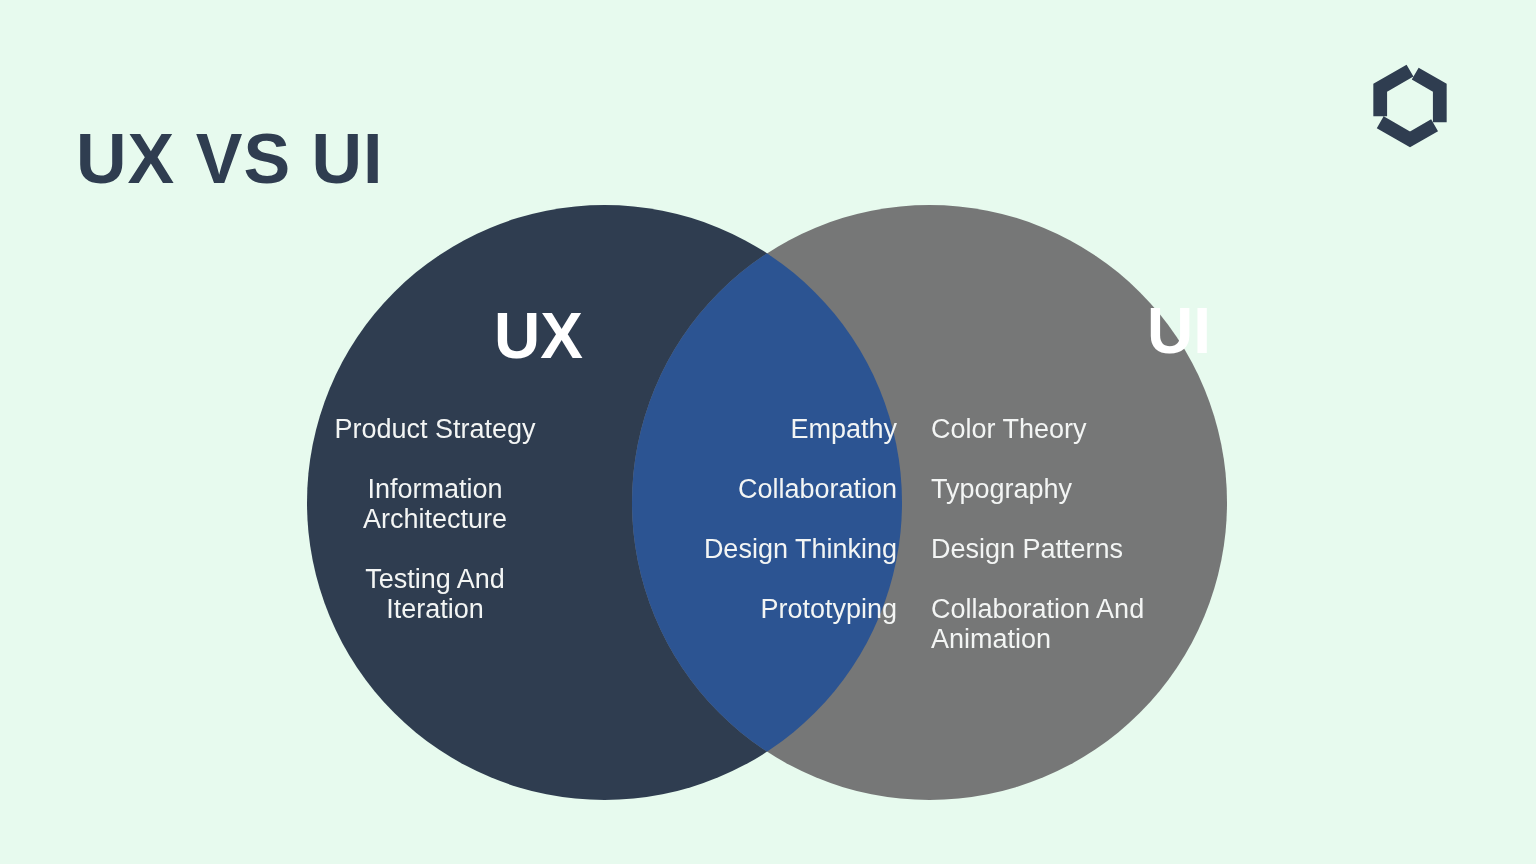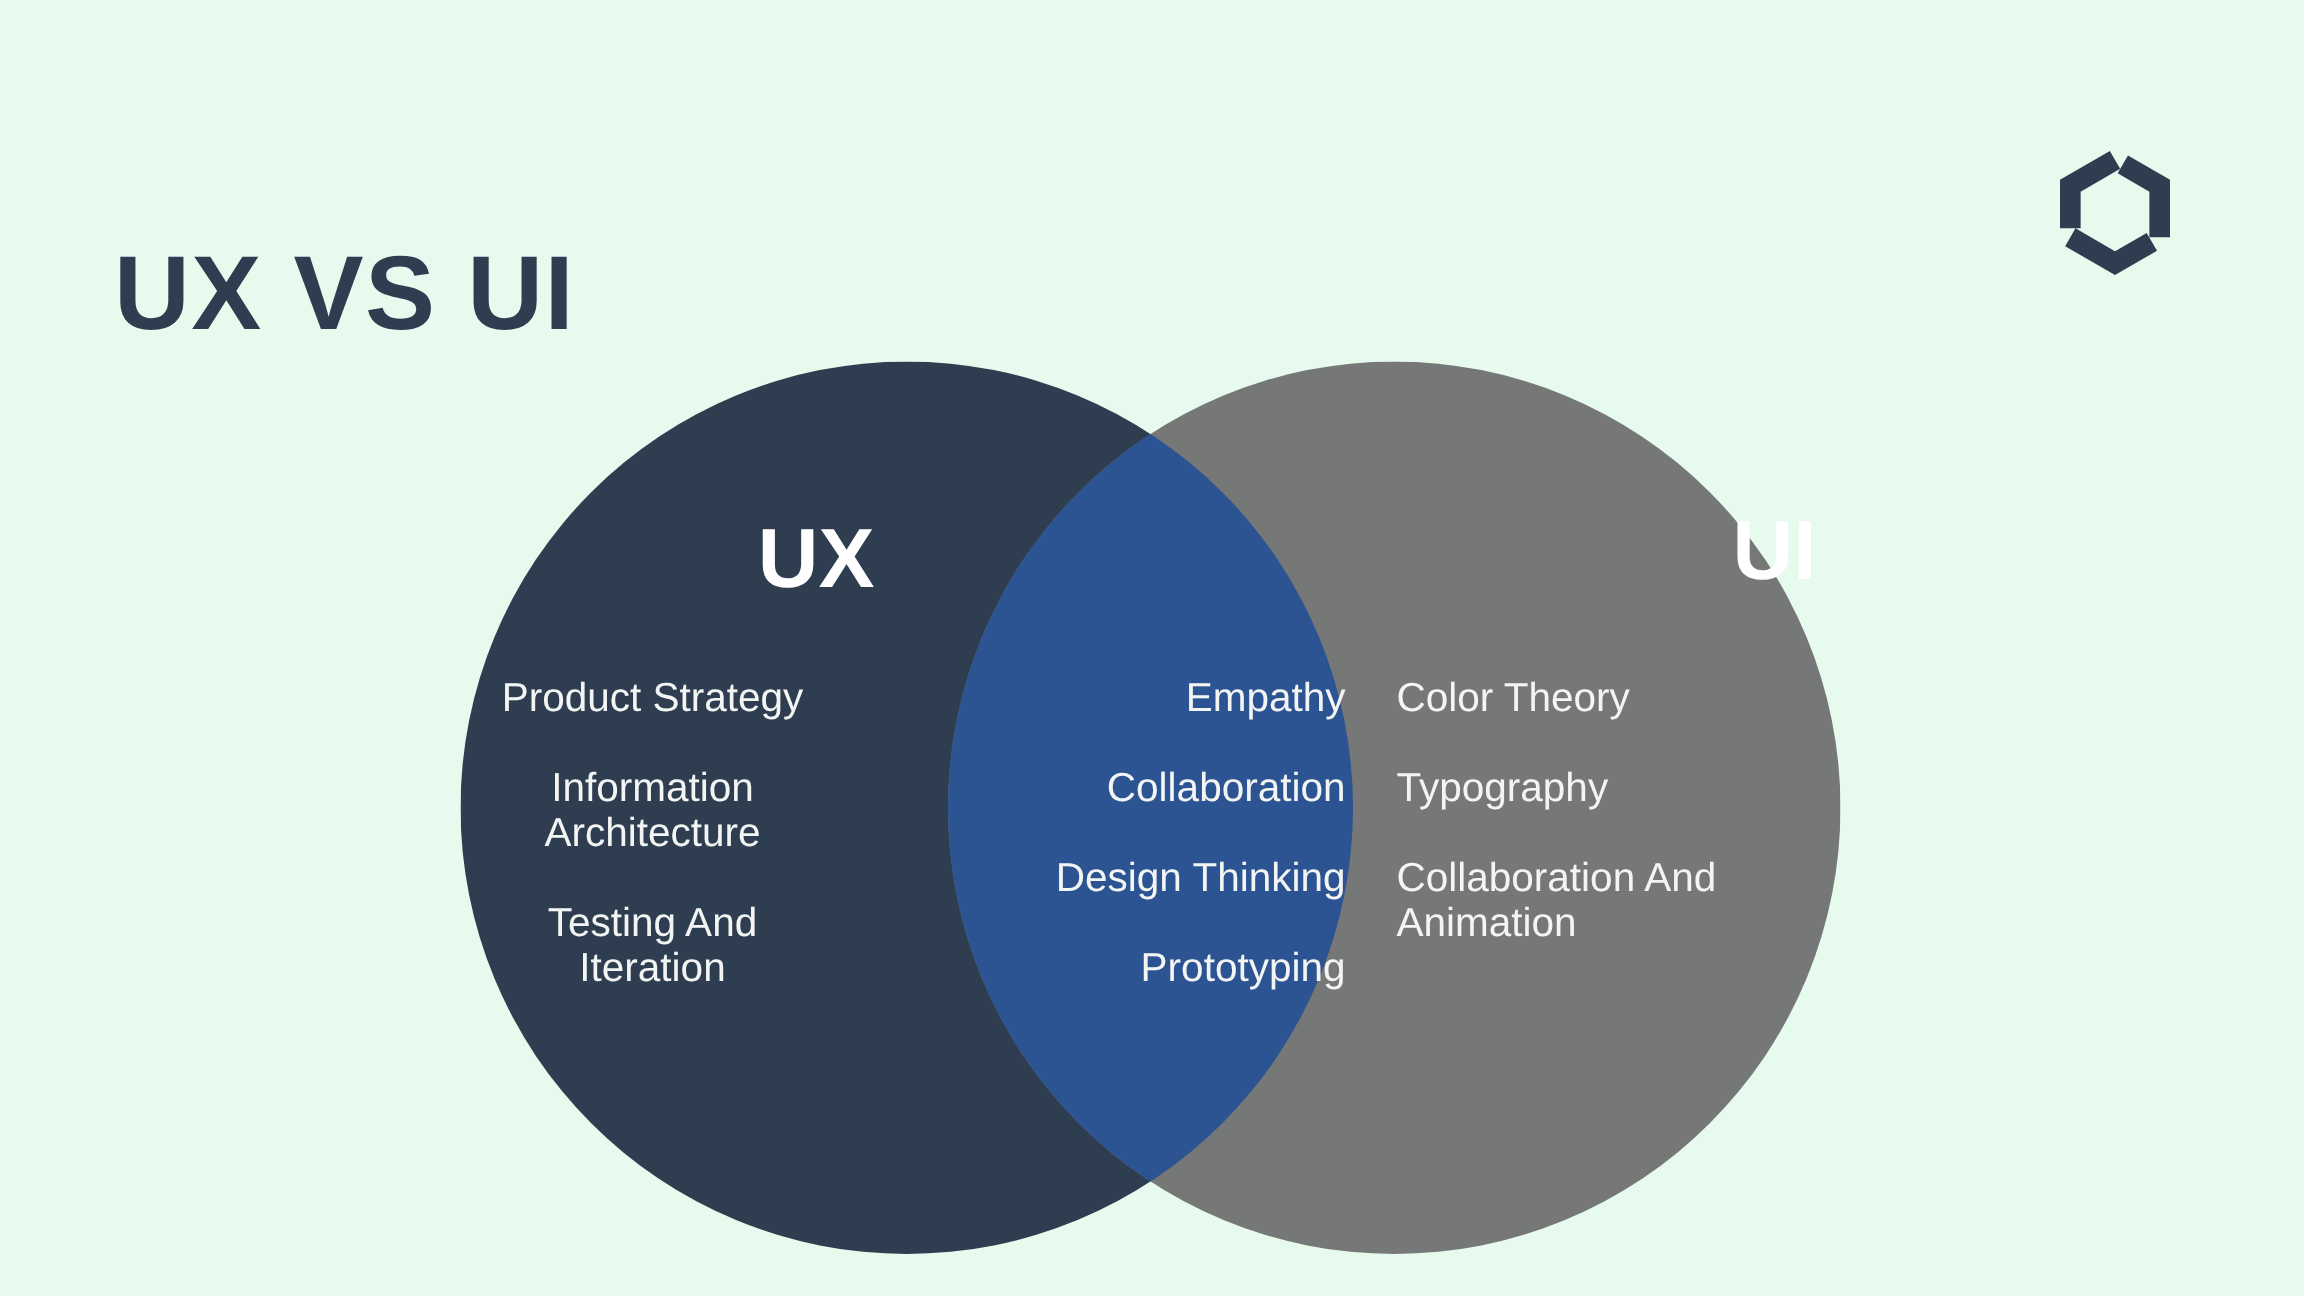--- a/index.html
+++ b/index.html
@@ -16,21 +16,20 @@
   html,body{width:1536px;height:864px;}
   body{
     font-family:"Liberation Sans", sans-serif;
     background:var(--bg);
     overflow:hidden;
   }
   .stage{
     position:relative;
     width:1536px;height:759px;
     background:var(--bg);
-    margin-top:36px;
   }
   .page-title{
     position:absolute;
     left:76px;top:124px;
     font-size:70px;
     line-height:70px;
     font-weight:800;
     letter-spacing:1px;
     color:var(--title);
   }
@@ -49,21 +48,21 @@
   .circle-overlap{fill:var(--blue);}
   .logo-hex{
     fill:none;
     stroke:var(--logo);
     stroke-width:16;
     stroke-linejoin:miter;
     stroke-dasharray:73 7;
   }
   .zone-heading{
     position:absolute;
-    font-size:56px;
+    font-size:64px;
     line-height:56px;
     font-weight:700;
     color:var(--heading-text);
   }
   .ux-heading{
     left:310px;top:308px;width:273px;
     text-align:right;
   }
   .ui-heading{
     left:931px;top:303px;width:280px;
@@ -122,17 +121,18 @@
   <div class="item-list mid-list">
     <div class="list-item">Empathy</div>
     <div class="list-item">Collaboration</div>
     <div class="list-item">Design Thinking</div>
     <div class="list-item">Prototyping</div>
   </div>
 
   <div class="item-list right-list">
     <div class="list-item">Color Theory</div>
     <div class="list-item">Typography</div>
+    <div class="list-item">Design Patterns</div>
     <div class="list-item">Collaboration And
 Animation</div>
   </div>
 
 </div>
 
 </body></html>

